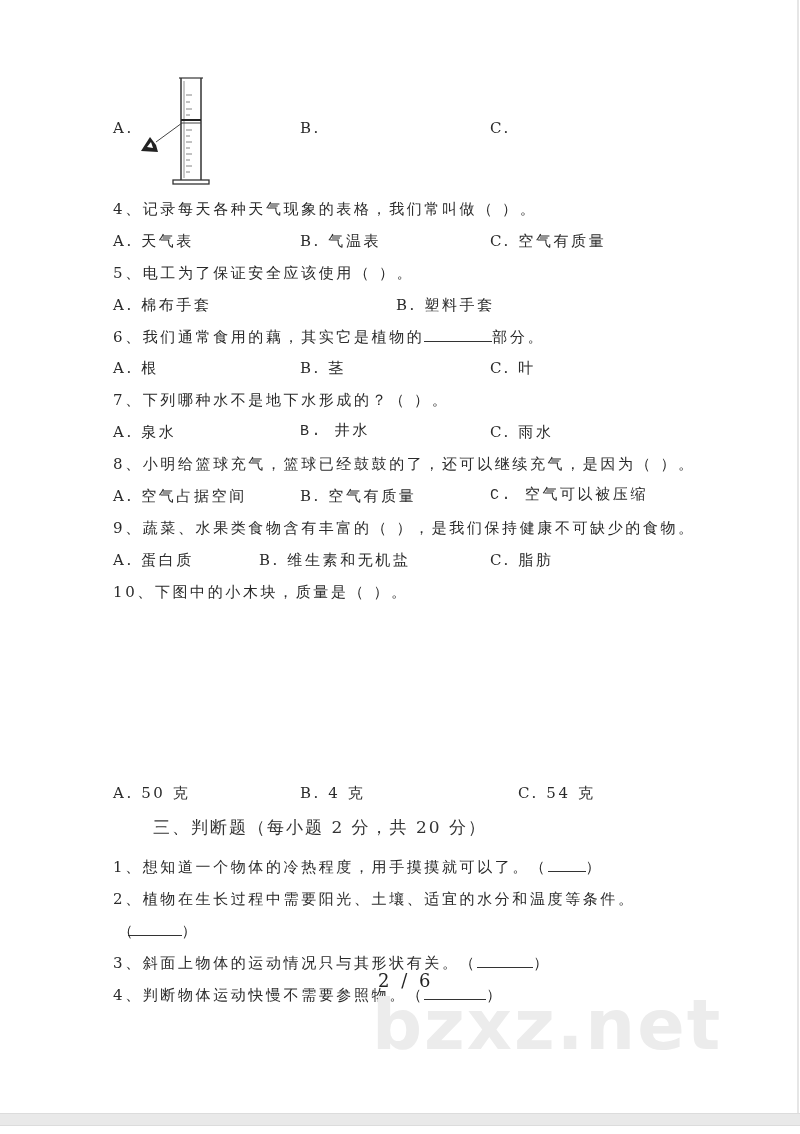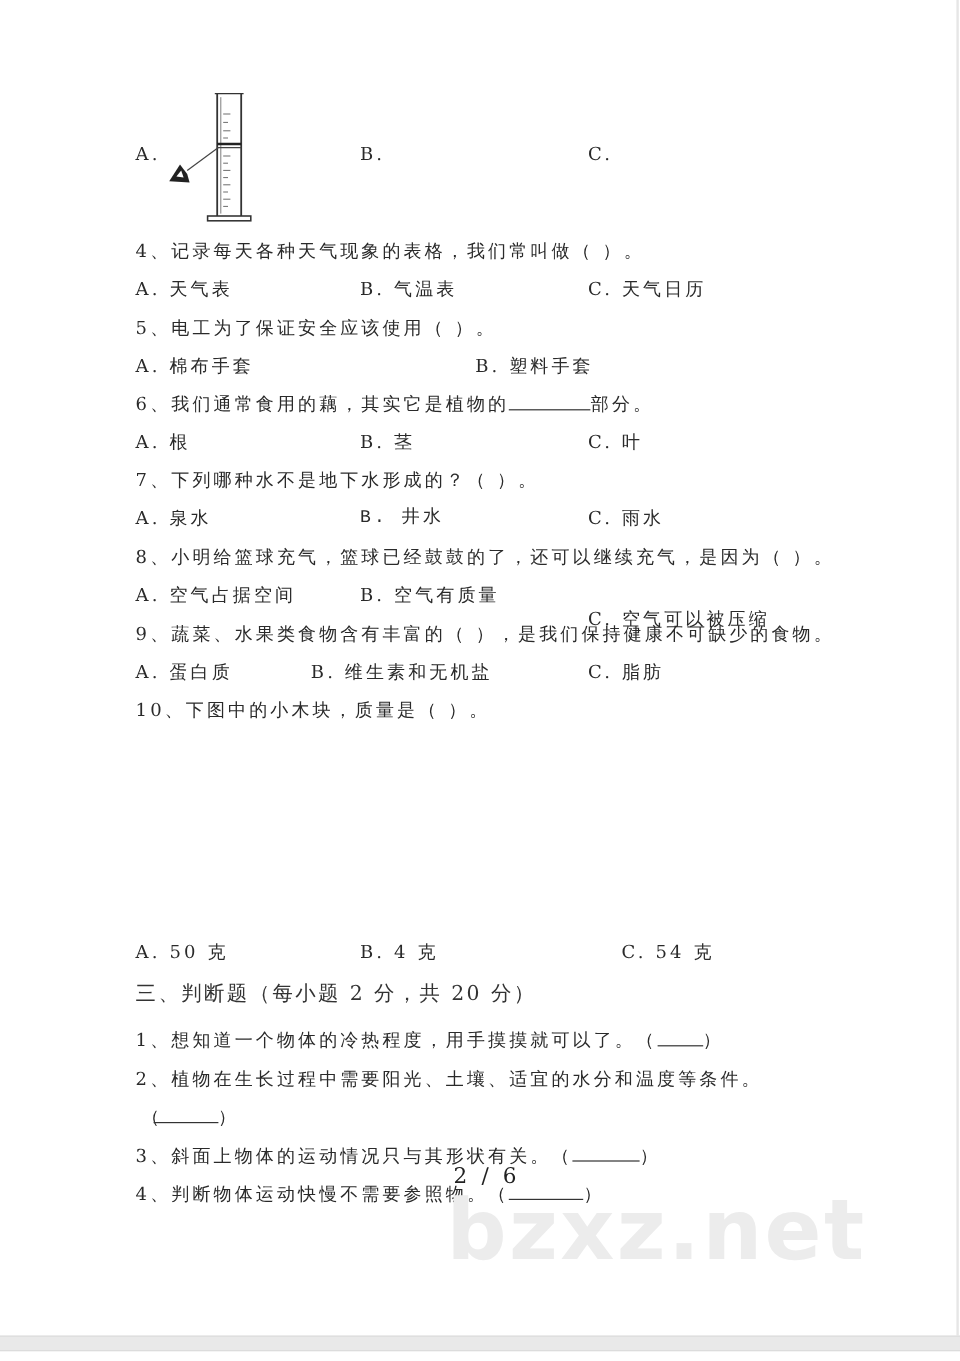--- a/index.html
+++ b/index.html
@@ -70,54 +70,54 @@
 
     <path d="M3 76 L12 62 L18 70 L20 77 Z" fill="#222"></path>
     <path d="M9 72 L13 67 L15 73 Z" fill="#fff"></path>
   </svg>
   <span class="opt" style="left:300px; top:118px;">B.</span>
   <span class="opt" style="left:490px; top:118px;">C.</span>
 
   <div class="line" style="top:199px;">4、记录每天各种天气现象的表格，我们常叫做（      ）。</div>
   <span class="opt" style="left:113px; top:231px;">A. 天气表</span>
   <span class="opt" style="left:300px; top:231px;">B. 气温表</span>
-  <span class="opt" style="left:490px; top:231px;">C. 天气日历</span>
+  <span class="opt" style="left:490px; top:231px;">C. 空气有质量</span>
 
   <div class="line" style="top:263px;">5、电工为了保证安全应该使用（      ）。</div>
   <span class="opt" style="left:113px; top:295px;">A. 棉布手套</span>
   <span class="opt" style="left:396px; top:295px;">B. 塑料手套</span>
 
   <div class="line" style="top:327px;">
     <span>6、我们通常食用的藕，其实它是植物的</span><span class="blank" style="width:68px;"></span><span>部分。</span>
   </div>
   <span class="opt" style="left:113px; top:358px;">A. 根</span>
   <span class="opt" style="left:300px; top:358px;">B. 茎</span>
   <span class="opt" style="left:490px; top:358px;">C. 叶</span>
 
   <div class="line" style="top:390px;">7、下列哪种水不是地下水形成的？（      ）。</div>
   <span class="opt" style="left:113px; top:422px;">A. 泉水</span>
   <span class="opt" style="left:300px; top:422px;font-family:Liberation Mono, monospace;">B. 井水</span>
   <span class="opt" style="left:490px; top:422px;">C. 雨水</span>
 
   <div class="line" style="top:454px;">8、小明给篮球充气，篮球已经鼓鼓的了，还可以继续充气，是因为（      ）。</div>
   <span class="opt" style="left:113px; top:486px;">A. 空气占据空间</span>
   <span class="opt" style="left:300px; top:486px;">B. 空气有质量</span>
-  <span class="opt" style="left:490px; top:506px;">C. 空气可以被压缩</span>
+  <span class="opt" style="left:490px; top:486px;font-family:Liberation Mono, monospace;">C. 空气可以被压缩</span>
 
   <div class="line" style="top:518px;">9、蔬菜、水果类食物含有丰富的（      ），是我们保持健康不可缺少的食物。</div>
   <span class="opt" style="left:113px; top:550px;">A. 蛋白质</span>
   <span class="opt" style="left:259px; top:550px;">B. 维生素和无机盐</span>
   <span class="opt" style="left:490px; top:550px;">C. 脂肪</span>
 
   <div class="line" style="top:582px;">10、下图中的小木块，质量是（      ）。</div>
   <span class="opt" style="left:113px; top:783px;">A. 50 克</span>
   <span class="opt" style="left:300px; top:783px;">B. 4 克</span>
   <span class="opt" style="left:518px; top:783px;">C. 54 克</span>
 
-  <div class="section" style="top:816px;">三、判断题（每小题 2 分，共 20 分）</div>
+  <div class="section" style="top:816px;margin-left:40px;">三、判断题（每小题 2 分，共 20 分）</div>
 
   <div class="line" style="top:857px;text-align:right;">
     <span>1、想知道一个物体的冷热程度，用手摸摸就可以了。（</span><span class="blank" style="width:38px;"></span><span>）</span>
   </div>
 
   <div class="line" style="top:889px;">2、植物在生长过程中需要阳光、土壤、适宜的水分和温度等条件。</div>
   <div class="line" style="top:921px; left:118px;">
     <span>（</span><span class="blank" style="width:54px; margin-left:-8px;"></span><span>）</span>
   </div>
 

